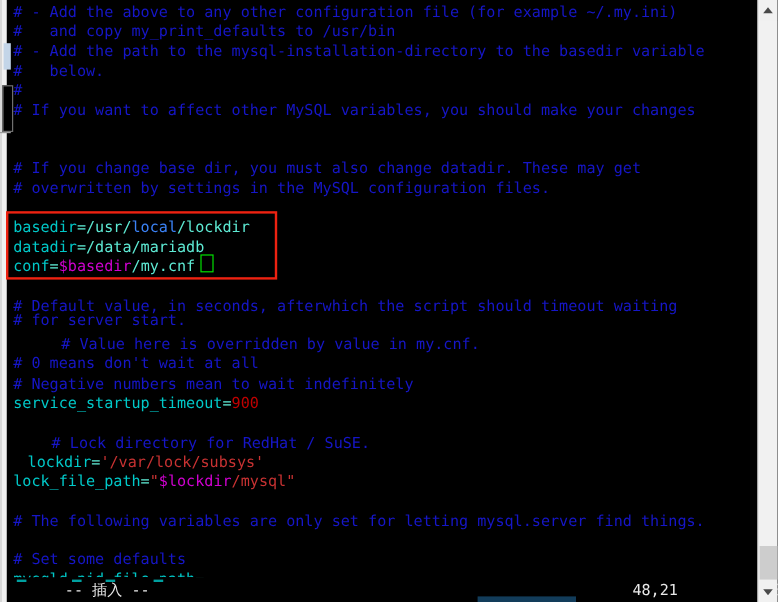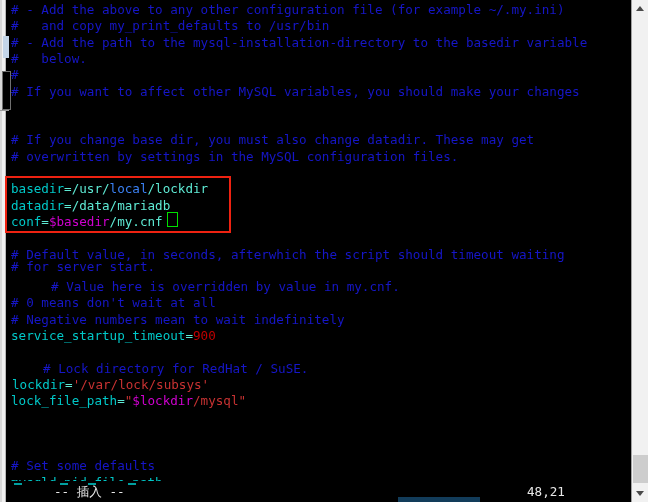--- a/index.html
+++ b/index.html
@@ -239,23 +239,24 @@
       <div class="code-line" style="top: 213.9px; left: 2px;"><span class="c-ident">conf</span><span class="c-plain">=</span><span class="c-var">$basedir</span><span class="c-plain">/my.cnf</span></div>
       <div class="code-line" style="top: 230.2px; left: 2px;">&nbsp;</div>
       <div class="code-line" style="top: 246.5px; left: 2px;"><span class="c-comment"># Default value, in seconds, afterwhich the script should timeout waiting</span></div>
       <div class="code-line" style="top: 259px; left: 2px;"><span class="c-comment"># for server start.</span></div>
       <div class="code-line" style="top: 279.1px; left: 2px; margin-left: 40px;"><span class="c-comment"># Value here is overridden by value in my.cnf.</span></div>
       <div class="code-line" style="top: 295.4px; left: 2px;"><span class="c-comment"># 0 means don't wait at all</span></div>
       <div class="code-line" style="top: 311.7px; left: 2px;"><span class="c-comment"># Negative numbers mean to wait indefinitely</span></div>
       <div class="code-line" style="top: 328px; left: 2px;"><span class="c-ident">service_startup_timeout</span><span class="c-plain">=</span><span class="c-number">900</span></div>
       <div class="code-line" style="top: 344.3px; left: 2px;">&nbsp;</div>
       <div class="code-line" style="top: 360.6px; left: 2px; margin-left: 32px;"><span class="c-comment"># Lock directory for RedHat / SuSE.</span></div>
-      <div class="code-line" style="top: 376.9px; left: 3px;"><span class="c-ident">lockdir</span><span class="c-plain">=</span><span class="c-string">'/var/lock/subsys'</span></div>
+      <div class="code-line" style="top: 376.9px; left: 14px;"><span class="c-ident">lockdir</span><span class="c-plain">=</span><span class="c-string">'/var/lock/subsys'</span></div>
       <div class="code-line" style="top: 393.2px; left: 2px;"><span class="c-ident">lock_file_path</span><span class="c-plain">=</span><span class="c-string">"</span><span class="c-var">$lockdir</span><span class="c-string">/mysql"</span></div>
       <div class="code-line" style="top: 409.5px; left: 2px;">&nbsp;</div>
+      <div class="code-line" style="top: 425.8px; left: 2px;"><span class="c-comment"># The following variables are only set for letting mysql.server find things.</span></div>
       <div class="code-line" style="top: 442.1px; left: 2px;">&nbsp;</div>
       <div class="code-line" style="top: 458px; left: 2px;"><span class="c-comment"># Set some defaults</span></div>
       <div class="code-line" style="top: 474.7px; left: 2px;"><span class="c-ident">mysqld_pid_file_path</span><span class="c-plain">=</span></div>
     </div>
 
   <div class="annot-box" style="left:5px; top:176px; width:226px; height:57px;"></div>
 
   <div class="cursor-box" style="left:167px; top:212px; width:11px; height:15px;"></div>
 
   <div class="speck" style="left:14px; top:483px; width:8px;"></div>

